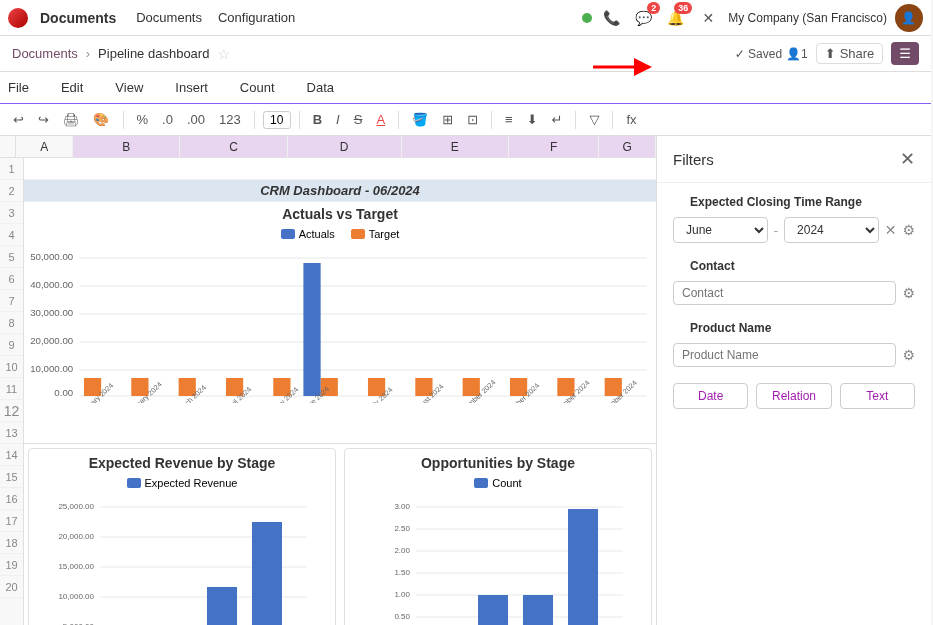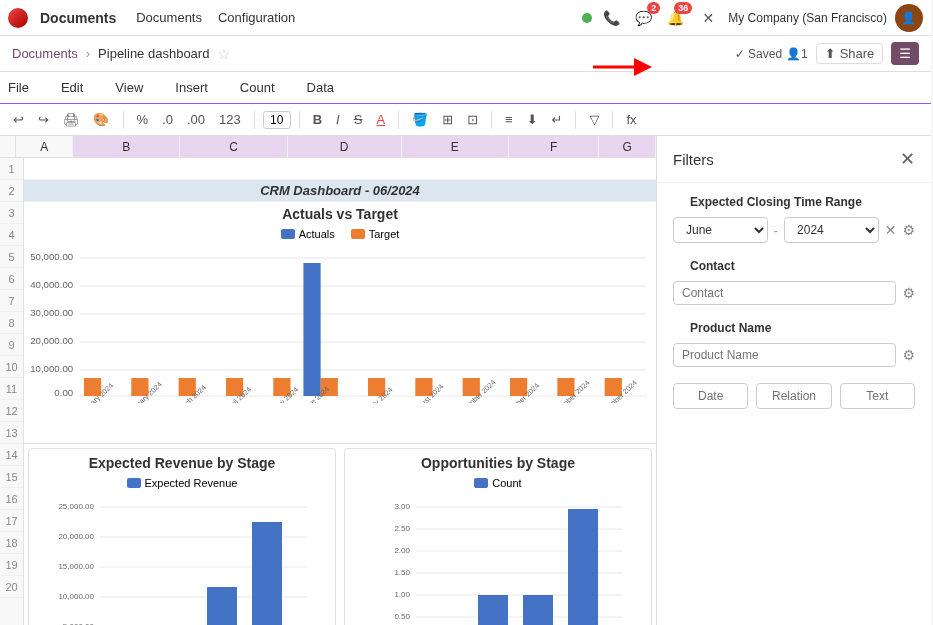--- a/index.html
+++ b/index.html
@@ -104,21 +104,21 @@
     }
     .filter-input {
       border: 1px solid #ccc; border-radius: 4px; font-size: 12px; padding: 4px 8px;
       color: #999; flex: 1; background: #fff;
     }
     .filter-icon-btn { cursor: pointer; color: #888; font-size: 14px; background: none; border: none; }
     .add-filter-label { font-size: 13px; color: #666; margin-bottom: 10px; }
     .filter-type-btns { display: flex; gap: 8px; }
     .filter-type-btn {
       flex: 1; border: 1px solid #ccc; border-radius: 4px; padding: 5px 8px;
-      font-size: 12px; background: #fff; cursor: pointer; color: #737373; 
+      font-size: 12px; background: #fff; cursor: pointer; color: #a21caf; 
     }
 
     
     .page-wrapper { position: relative; width: 931px; height: 625px; overflow: hidden; }
     .red-arrow {
       position: absolute; right: 278px; top: 52px;
       z-index: 100; pointer-events: none;
     }
   </style>
 </head>
@@ -227,21 +227,21 @@
               <div style="height: 22px; border-bottom: 1px solid rgb(240, 240, 240); display: flex; align-items: center; justify-content: center; font-size: 11px; color: rgb(136, 136, 136);">2</div>
               <div style="height: 22px; border-bottom: 1px solid rgb(240, 240, 240); display: flex; align-items: center; justify-content: center; font-size: 11px; color: rgb(136, 136, 136);">3</div>
               <div style="height: 22px; border-bottom: 1px solid rgb(240, 240, 240); display: flex; align-items: center; justify-content: center; font-size: 11px; color: rgb(136, 136, 136);">4</div>
               <div style="height: 22px; border-bottom: 1px solid rgb(240, 240, 240); display: flex; align-items: center; justify-content: center; font-size: 11px; color: rgb(136, 136, 136);">5</div>
               <div style="height: 22px; border-bottom: 1px solid rgb(240, 240, 240); display: flex; align-items: center; justify-content: center; font-size: 11px; color: rgb(136, 136, 136);">6</div>
               <div style="height: 22px; border-bottom: 1px solid rgb(240, 240, 240); display: flex; align-items: center; justify-content: center; font-size: 11px; color: rgb(136, 136, 136);">7</div>
               <div style="height: 22px; border-bottom: 1px solid rgb(240, 240, 240); display: flex; align-items: center; justify-content: center; font-size: 11px; color: rgb(136, 136, 136);">8</div>
               <div style="height: 22px; border-bottom: 1px solid rgb(240, 240, 240); display: flex; align-items: center; justify-content: center; font-size: 11px; color: rgb(136, 136, 136);">9</div>
               <div style="height: 22px; border-bottom: 1px solid rgb(240, 240, 240); display: flex; align-items: center; justify-content: center; font-size: 11px; color: rgb(136, 136, 136);">10</div>
               <div style="height: 22px; border-bottom: 1px solid rgb(240, 240, 240); display: flex; align-items: center; justify-content: center; font-size: 11px; color: rgb(136, 136, 136);">11</div>
-              <div style="height: 22px; border-bottom: 1px solid rgb(240, 240, 240); display: flex; align-items: center; justify-content: center; font-size: 11px; color: rgb(136, 136, 136);">12</div>
+              <div style="height: 22px; border-bottom: 1px solid rgb(240, 240, 240); display: flex; align-items: center; justify-content: center; font-size: 14px; color: rgb(136, 136, 136);">12</div>
               <div style="height: 22px; border-bottom: 1px solid rgb(240, 240, 240); display: flex; align-items: center; justify-content: center; font-size: 11px; color: rgb(136, 136, 136);">13</div>
               <div style="height: 22px; border-bottom: 1px solid rgb(240, 240, 240); display: flex; align-items: center; justify-content: center; font-size: 11px; color: rgb(136, 136, 136);">14</div>
               <div style="height: 22px; border-bottom: 1px solid rgb(240, 240, 240); display: flex; align-items: center; justify-content: center; font-size: 11px; color: rgb(136, 136, 136);">15</div>
               <div style="height: 22px; border-bottom: 1px solid rgb(240, 240, 240); display: flex; align-items: center; justify-content: center; font-size: 11px; color: rgb(136, 136, 136);">16</div>
               <div style="height: 22px; border-bottom: 1px solid rgb(240, 240, 240); display: flex; align-items: center; justify-content: center; font-size: 11px; color: rgb(136, 136, 136);">17</div>
               <div style="height: 22px; border-bottom: 1px solid rgb(240, 240, 240); display: flex; align-items: center; justify-content: center; font-size: 11px; color: rgb(136, 136, 136);">18</div>
               <div style="height: 22px; border-bottom: 1px solid rgb(240, 240, 240); display: flex; align-items: center; justify-content: center; font-size: 11px; color: rgb(136, 136, 136);">19</div>
               <div style="height: 22px; border-bottom: 1px solid rgb(240, 240, 240); display: flex; align-items: center; justify-content: center; font-size: 11px; color: rgb(136, 136, 136);">20</div>
               <div style="height: 22px; border-bottom: 1px solid rgb(240, 240, 240); display: flex; align-items: center; justify-content: center; font-size: 11px; color: rgb(136, 136, 136); margin-left: 48px;">21</div>
               <div style="height: 22px; border-bottom: 1px solid rgb(240, 240, 240); display: flex; align-items: center; justify-content: center; font-size: 11px; color: rgb(136, 136, 136);">22</div>

